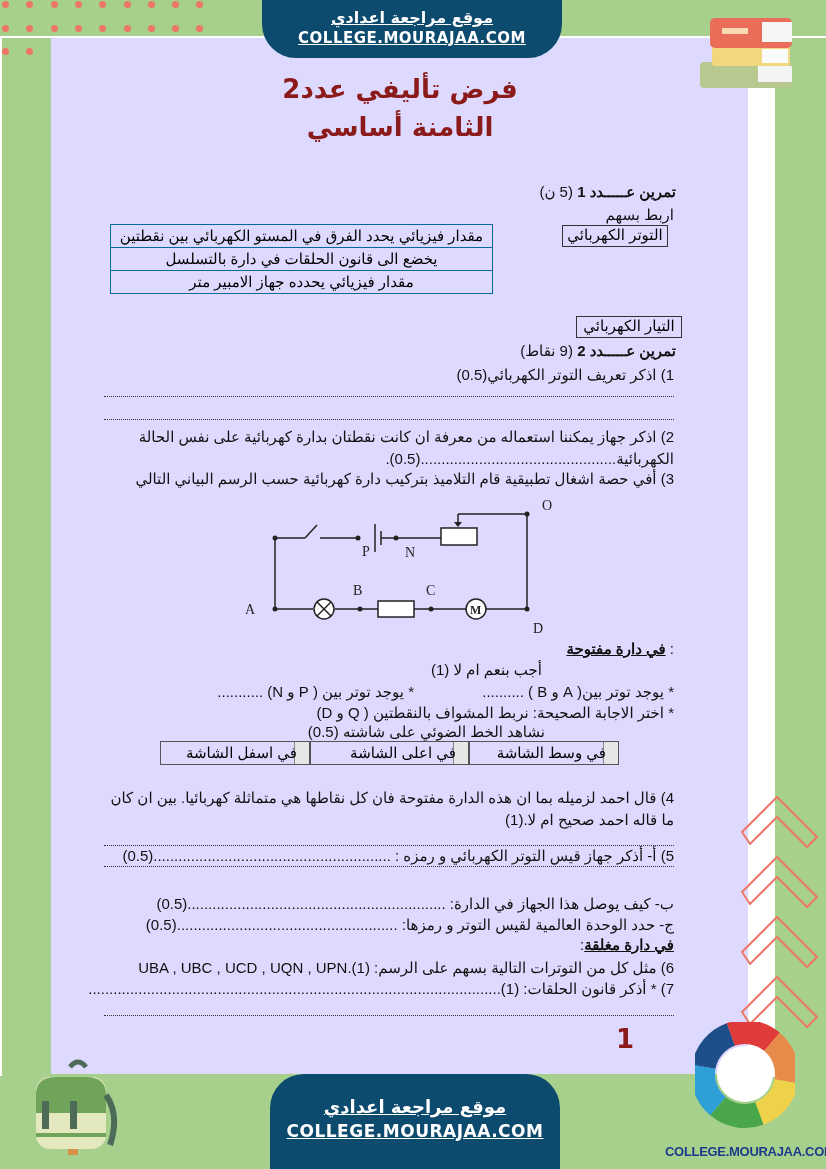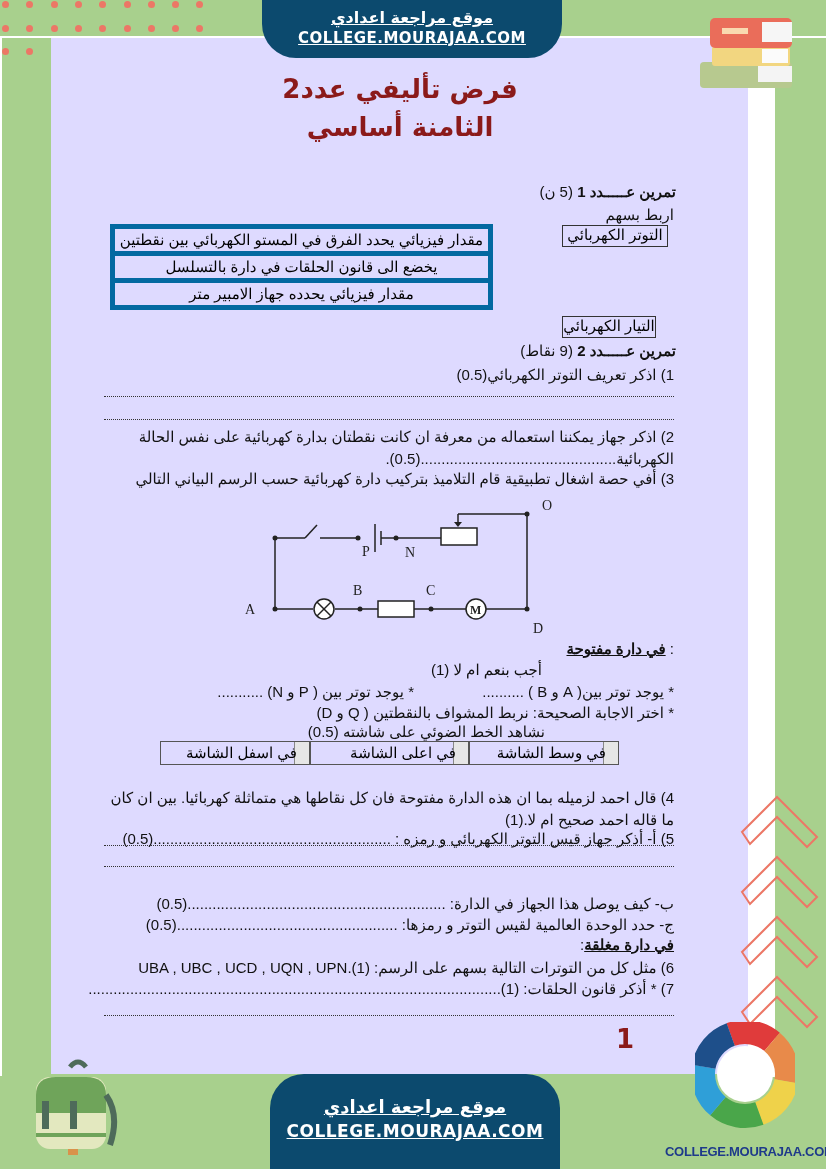--- a/index.html
+++ b/index.html
@@ -19,21 +19,21 @@
   .banner-top .en{font-size:15px;margin-top:2px;}
   .banner-bottom .ar{font-size:18px;margin-top:22px;}
   .banner-bottom .en{font-size:17px;margin-top:4px;}
   .abs{position:absolute;}
   .title{position:absolute;left:200px;width:400px;text-align:center;color:#8b1a1a;font-weight:bold;font-size:26px;direction:rtl;}
   .txt{position:absolute;direction:rtl;font-family:"Liberation Sans",sans-serif;font-size:15px;color:#111;white-space:nowrap;}
   .bold{font-weight:bold;font-size:15px;}
   .dotted{position:absolute;left:104px;width:570px;border-bottom:1px dotted #333;height:0;}
   .box{position:absolute;border:1px solid #333;background:#fff0;direction:rtl;font-family:"Liberation Sans",sans-serif;font-size:15px;text-align:center;box-sizing:border-box;}
   .tbl{position:absolute;left:110px;top:224px;width:383px;border-collapse:collapse;direction:rtl;font-family:"Liberation Sans",sans-serif;font-size:15px;}
-  .tbl td{border:5px solid #0369a1;height:22px;text-align:center;padding:0;}
+  .tbl td{border:1px solid #0369a1;height:22px;text-align:center;padding:0;}
   .opt{position:absolute;top:741px;height:24px;border:1px solid #555;box-sizing:border-box;direction:rtl;font-family:"Liberation Sans",sans-serif;font-size:15px;background:#fff0;}
   .opt .chk{position:absolute;right:0;top:0;width:14px;height:22px;border-left:1px solid #888;background:#e6e6e6;}
   .opt .lbl{position:absolute;right:12px;top:2px;}
   .ul{text-decoration:underline;font-weight:bold;}
   .deco{position:absolute;}
   .pagenum{position:absolute;left:616px;top:1024px;color:#8b1a1a;font-weight:bold;font-size:26px;}
 </style>
 </head>
 <body>
 
@@ -90,21 +90,21 @@
 <div class="title" style="top:74px">فرض تأليفي عدد2</div>
 <div class="title" style="top:112px">الثامنة أساسي</div>
 
 <div class="txt" style="right:150px;top:183px">
   <span class="bold">تمرين عـــــدد 1</span>
   <span>(5 ن)</span>
 </div>
 <div class="txt" style="right:152px;top:206px">اربط بسهم</div>
 
 <div class="box" style="left:562px;top:225px;width:106px;height:22px"><span>التوتر الكهربائي</span></div>
-<div class="box" style="left:562px;top:316px;width:94px;height:22px"><span>التيار الكهربائي</span></div>
+<div class="box" style="left:576px;top:316px;width:106px;height:22px"><span>التيار الكهربائي</span></div>
 
 <table class="tbl">
   <tbody>
       <tr>
         <td>مقدار فيزيائي يحدد الفرق في المستو الكهربائي بين نقطتين</td>
       </tr>
   <tr>
         <td>يخضع الى قانون الحلقات في دارة بالتسلسل</td>
       </tr>
   <tr>
@@ -192,21 +192,21 @@
 <div class="opt" style="left:160px;width:150px">
     <span class="chk"></span>
     <span class="lbl">في اسفل الشاشة</span>
   </div>
 
 <div class="txt" style="right:152px;top:789px">4) قال احمد لزميله بما ان هذه الدارة مفتوحة فان كل نقاطها هي متماثلة كهربائيا. بين ان كان</div>
 <div class="txt" style="right:152px;top:811px">ما قاله احمد صحيح ام لا.(1)</div>
 <div class="dotted" style="top:845px"></div>
 <div class="dotted" style="top:866px"></div>
 
-<div class="txt" style="right:152px;top:830px">5) أ- أذكر جهاز قيس التوتر الكهربائي و رمزه : .........................................................(0.5)</div>
+<div class="txt" style="right:152px;top:847px">5) أ- أذكر جهاز قيس التوتر الكهربائي و رمزه : .........................................................(0.5)</div>
 <div class="txt" style="right:152px;top:895px">ب- كيف يوصل هذا الجهاز في الدارة: ..............................................................(0.5)</div>
 <div class="txt" style="right:152px;top:916px">ج- حدد الوحدة العالمية لقيس التوتر و رمزها: .....................................................(0.5)</div>
 <div class="txt" style="right:152px;top:936px">
   <span class="ul">في دارة مغلقة</span>:
 </div>
 <div class="txt" style="right:152px;top:959px">6) مثل كل من التوترات التالية بسهم على الرسم: UBA , UBC , UCD , UQN , UPN.(1)</div>
 <div class="txt" style="right:152px;top:980px">7) * أذكر قانون الحلقات: (1)...................................................................................................</div>
 <div class="dotted" style="top:1015px"></div>
 
 <div class="pagenum">1</div>

